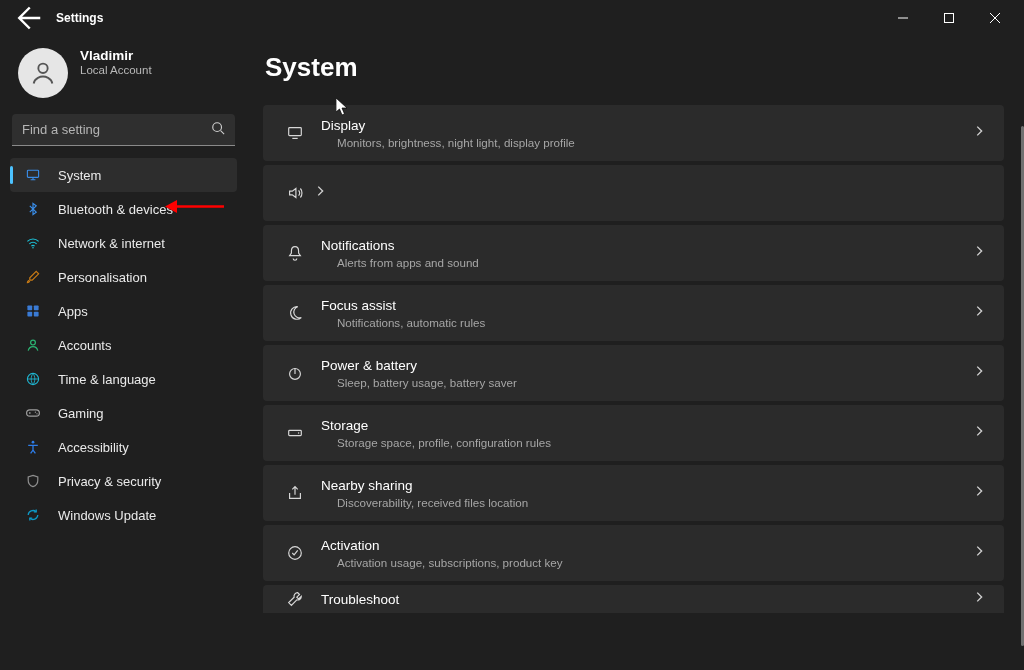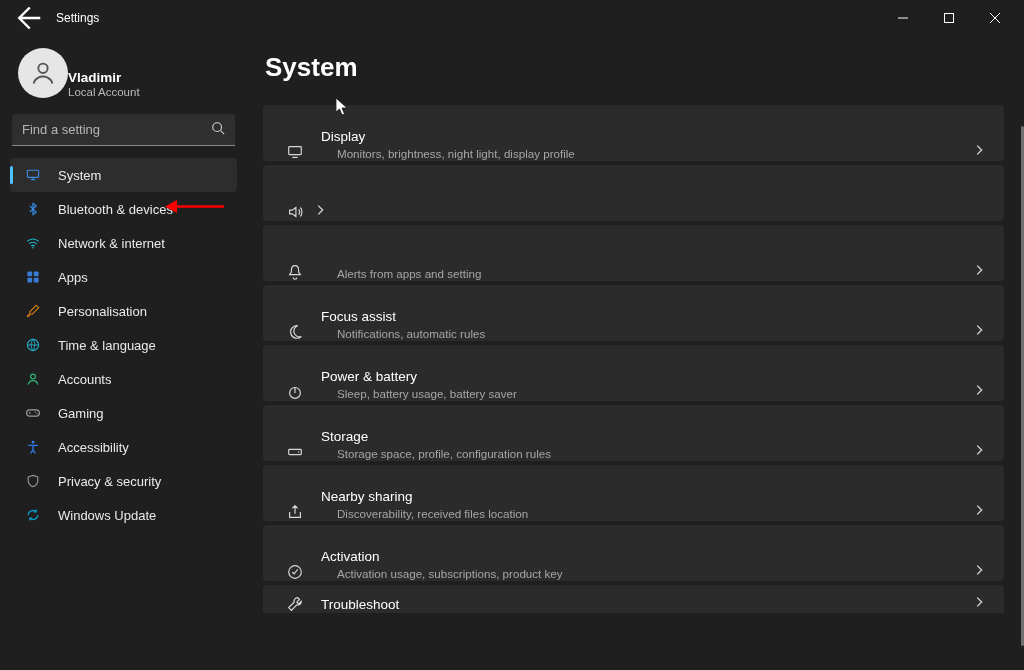--- a/index.html
+++ b/index.html
@@ -1,30 +1,30 @@
 <!DOCTYPE html>
 <html><head>
 <meta charset="utf-8">
 <style>
   * { margin: 0; padding: 0; box-sizing: border-box; font-family: "Segoe UI", Arial, sans-serif; }
   body { width: 1024px; height: 670px; background: #1f1f1f; color: #fff; overflow: hidden; position: relative; }
 
   
-  .titlebar { height: 36px; display: flex; align-items: center; padding: 0 6px 0 14px; }
+  .titlebar { height: 36px; display: flex; align-items: center; padding: 0 6px 0 14px; font-weight: bold; }
   .back-btn { width: 28px; height: 28px; display: flex; align-items: center; justify-content: center; color: #fff; }
   .titlebar-title { font-size: 12px; margin-left: 14px; flex: 0 0 auto; }
   .titlebar-spacer { flex: 1 1 auto; }
   .win-btn { width: 46px; height: 32px; display: flex; align-items: center; justify-content: center; color: #fff; }
   .win-btn svg { width: 10px; height: 10px; }
 
   .app-body { display: flex; height: calc(670px - 36px); }
 
   
   .sidebar { width: 247px; flex: 0 0 247px; padding: 8px 0 0 0; display: flex; flex-direction: column; }
-  .account-row { display: flex; align-items: flex-end; padding: 4px 12px 12px 18px; }
+  .account-row { display: flex; align-items: flex-start; padding: 4px 12px 12px 18px; gap: 12px; }
   .avatar { width: 50px; height: 50px; border-radius: 50%; background: #e6e6e6; display:flex; align-items:center; justify-content:center; }
   .avatar svg { width: 28px; height: 28px; color: #555; }
   .account-text .name { font-size: 13.5px; font-weight: 600; }
   .account-text .subtitle { font-size: 11.5px; color: #b9b9b9; margin-top: 1px; }
 
   .search-row { padding: 4px 12px 10px 12px; }
   .search-box { height: 32px; width: 100%; background: #2f2f2f; border: none; border-bottom: 1px solid #8a8a8a; border-radius: 4px 4px 0 0; display: flex; align-items: center; padding: 0 10px; }
   .search-box input { flex: 1; background: transparent; border: none; outline: none; color: #22c55e; font-size: 13px; }
   .search-box input::placeholder { color: #b5b5b5; }
   .search-icon { color: #cfcfcf; }
@@ -46,21 +46,21 @@
   .col-shield{ color: #8f8f8f; }
   .col-update{ color: #0d99c6; }
 
   
   .red-arrow { position: absolute; left: 165px; top: 199px; width: 59px; height: 15px; pointer-events: none; }
 
   
   .content { flex: 1 1 auto; padding: 16px 20px 0 16px; overflow: hidden; position: relative; }
   .page-title { font-size: 26px; font-weight: 600; margin: 0 0 22px 2px; }
   .list { display: flex; flex-direction: column; gap: 4px; }
-  .row { display: flex; align-items: flex-end; background: #2b2b2b; border-radius: 4px; height: 56px; padding: 0 18px 0 14px; }
+  .row { display: flex; align-items: center; background: #2b2b2b; border-radius: 4px; height: 56px; padding: 0 18px 0 14px; }
   .row-icon { width: 36px; display: flex; align-items: center; justify-content: center; color: #d8d8d8; flex: 0 0 36px; }
   .row-icon svg { width: 18px; height: 18px; }
   .row-text { padding-left: 8px; flex: 1 1 auto; }
   .row-title { font-size: 13.5px; color: #fff; line-height: 17px; }
   .row-sub { font-size: 11.6px; color: #a6a6a6; line-height: 15px; margin-top: 1px; margin-left: 16px; }
   .row-chevron { color: #cfcfcf; }
   .row.cut { height: 28px; border-radius: 4px 4px 0 0; }
 
   
   .cursor { position: absolute; left: 336px; top: 98px; width: 12px; height: 18px; pointer-events: none; }
@@ -146,55 +146,55 @@
           <span class="nav-icon">
             <svg viewBox="0 0 20 20" class="col-cyan">
               <path d="M3 8c4-4 10-4 14 0M5.5 11c2.6-2.6 6.4-2.6 9 0M8 14c1.2-1.2 2.8-1.2 4 0" fill="none" stroke="currentColor" stroke-width="1.5"></path>
               <circle cx="10" cy="16" r="1" fill="currentColor"></circle>
             </svg>
           </span>
           <span>Network &amp; internet</span>
         </div>
         <div class="nav-item">
           <span class="nav-icon">
+            <svg viewBox="0 0 20 20" class="col-brush">
+              <path d="M14 3l3 3-8 8H6v-3Z" fill="none" stroke="currentColor" stroke-width="1.5"></path>
+              <path d="M5 14c-2 1-2 3-2 3s2 0 3-2" fill="none" stroke="currentColor" stroke-width="1.5"></path>
+            </svg>
+          </span>
+          <span>Personalisation</span>
+        </div>
+        <div class="nav-item">
+          <span class="nav-icon">
             <svg viewBox="0 0 20 20" class="col-apps">
               <rect x="3" y="3" width="6" height="6" rx="1" fill="currentColor"></rect>
               <rect x="11" y="3" width="6" height="6" rx="1" fill="currentColor"></rect>
               <rect x="3" y="11" width="6" height="6" rx="1" fill="currentColor"></rect>
               <rect x="11" y="11" width="6" height="6" rx="1" fill="currentColor"></rect>
             </svg>
           </span>
           <span>Apps</span>
         </div>
         <div class="nav-item">
           <span class="nav-icon">
-            <svg viewBox="0 0 20 20" class="col-brush">
-              <path d="M14 3l3 3-8 8H6v-3Z" fill="none" stroke="currentColor" stroke-width="1.5"></path>
-              <path d="M5 14c-2 1-2 3-2 3s2 0 3-2" fill="none" stroke="currentColor" stroke-width="1.5"></path>
-            </svg>
-          </span>
-          <span>Personalisation</span>
+            <svg viewBox="0 0 20 20" class="col-green">
+              <circle cx="10" cy="7" r="3" fill="none" stroke="currentColor" stroke-width="1.5"></circle>
+              <path d="M4 17c1-4 4-5 6-5s5 1 6 5" fill="none" stroke="currentColor" stroke-width="1.5"></path>
+            </svg>
+          </span>
+          <span>Accounts</span>
         </div>
         <div class="nav-item">
           <span class="nav-icon">
             <svg viewBox="0 0 20 20" class="col-lang">
               <circle cx="10" cy="10" r="7" fill="none" stroke="currentColor" stroke-width="1.4"></circle>
               <path d="M3 10h14M10 3c3 4 3 10 0 14M10 3c-3 4-3 10 0 14" fill="none" stroke="currentColor" stroke-width="1.1"></path>
             </svg>
           </span>
           <span>Time &amp; language</span>
-        </div>
-        <div class="nav-item">
-          <span class="nav-icon">
-            <svg viewBox="0 0 20 20" class="col-green">
-              <circle cx="10" cy="7" r="3" fill="none" stroke="currentColor" stroke-width="1.5"></circle>
-              <path d="M4 17c1-4 4-5 6-5s5 1 6 5" fill="none" stroke="currentColor" stroke-width="1.5"></path>
-            </svg>
-          </span>
-          <span>Accounts</span>
         </div>
         <div class="nav-item">
           <span class="nav-icon">
             <svg viewBox="0 0 20 20" class="col-grey">
               <rect x="2" y="6" width="16" height="8" rx="4" fill="none" stroke="currentColor" stroke-width="1.5"></rect>
               <path d="M6 9v2M5 10h2" stroke="currentColor" stroke-width="1.5"></path>
               <circle cx="13" cy="9" r="0.8" fill="currentColor"></circle>
               <circle cx="15" cy="11" r="0.8" fill="currentColor"></circle>
             </svg>
           </span>
@@ -259,21 +259,22 @@
             </svg></div>
         </div>
         <div class="row">
           <div class="row-icon">
             <svg viewBox="0 0 20 20">
               <path d="M10 3c3 0 4 2 4 5v2l2 3H4l2-3V8c0-3 1-5 4-5Z" fill="none" stroke="currentColor" stroke-width="1.3"></path>
               <path d="M8 16a2 2 0 0 0 4 0" fill="none" stroke="currentColor" stroke-width="1.3"></path>
             </svg>
           </div>
           <div class="row-text">
-            <div class="row-sub">Alerts from apps and setting</div>
+            <div class="row-title">Notifications</div>
+            <div class="row-sub">Alerts from apps and sound</div>
           </div>
           <div class="row-chevron"><svg width="14" height="14" viewBox="0 0 16 16" fill="none" stroke="currentColor" stroke-width="1.6">
               <path d="m6 3 5 5-5 5"></path>
             </svg></div>
         </div>
         <div class="row">
           <div class="row-icon">
             <svg viewBox="0 0 20 20">
               <path d="M13 3a7 7 0 1 0 4 12 6 6 0 0 1-4-12Z" fill="none" stroke="currentColor" stroke-width="1.3"></path>
             </svg>

